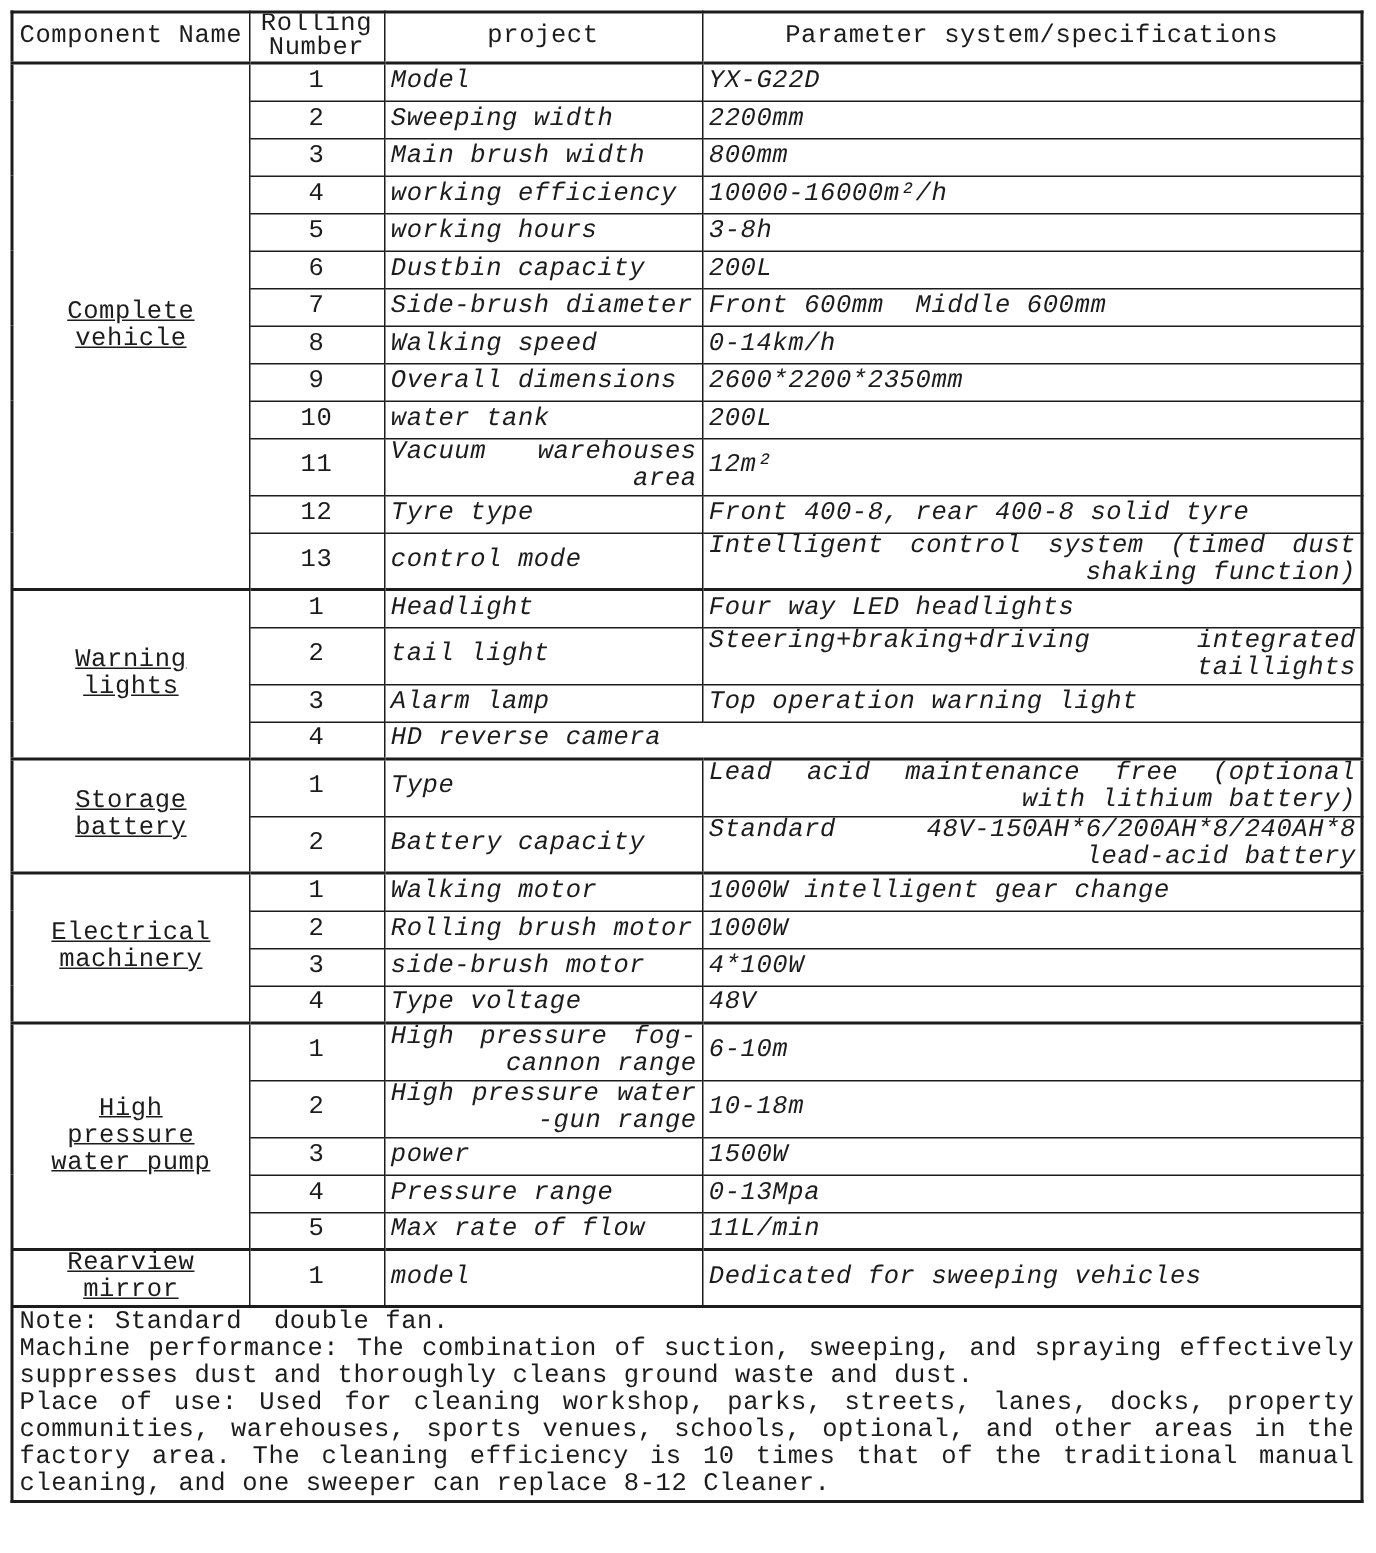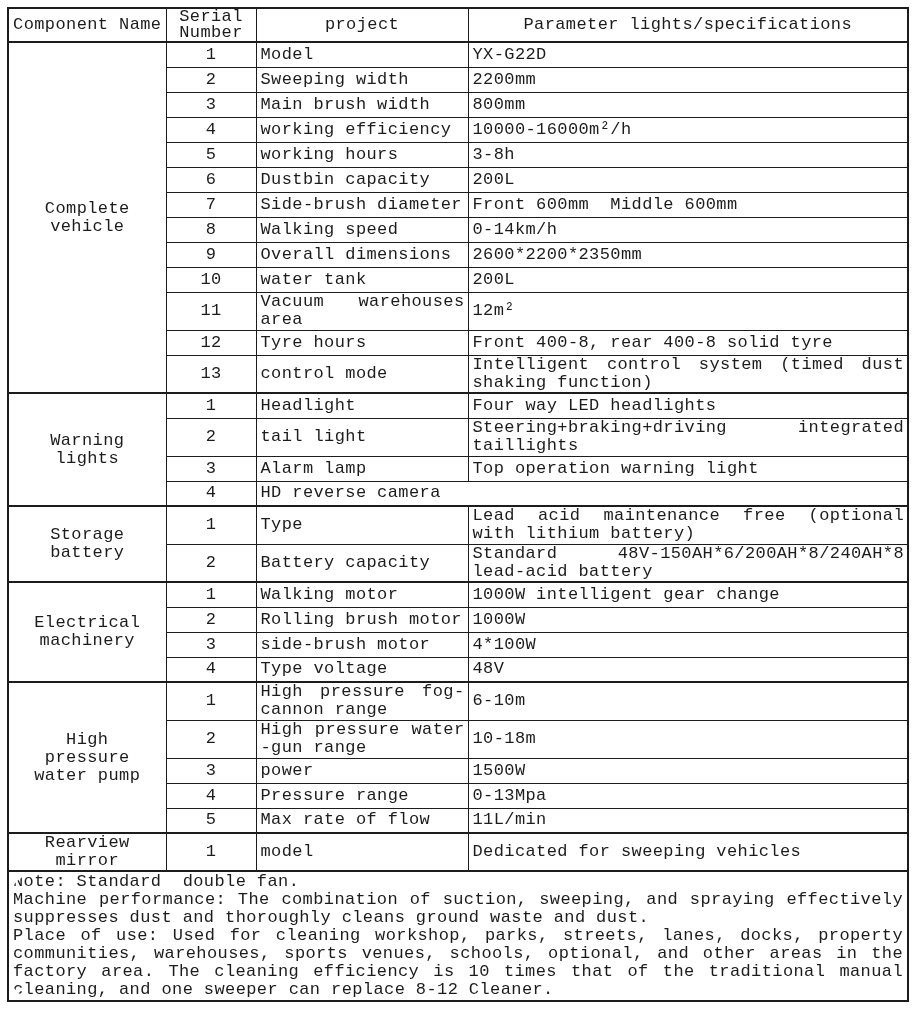--- a/index.html
+++ b/index.html
@@ -20,50 +20,50 @@
     vertical-align:middle;
     padding:1px 3px;
     overflow:hidden;
   }
   thead th{border-bottom:2px solid #1c1c1c;text-align:center;padding:0;}
   thead tr{height:32px;}
   thead .two-line div{line-height:16px;}
   tr.h1{height:25px;}
   tr.h2{height:38px;}
   tr.sec > td{border-top:2px solid #1c1c1c;}
-  td.comp{text-align:center;padding:0 15px;}
+  td.comp{text-align:center;padding:0 15px;text-decoration:underline;}
   td.comp div{line-height:18px;}
   td.num{text-align:center;padding:0;}
-  td.proj,td.val{text-align:left;padding:0 3px 0 4px;}
+  td.proj,td.val{text-align:left;padding:0 3px 0 4px;font-style:italic;}
   .jl{text-align:justify;text-align-last:justify;}
-  .l2{text-align:left;}
+  .l2{text-align:right;}
   .pre{white-space:pre;}
-  td.notes{padding:1px 4px;border-top:2px solid #1c1c1c;border-radius:29px;}
+  td.notes{padding:1px 4px;border-top:2px solid #1c1c1c;}
   td.notes .ln{line-height:18px;}
 </style>
 </head>
 <body>
 
 <div class="sheet">
 <table>
   <colgroup>
     <col style="width:158px">
         <col style="width:90px">
         <col style="width:212px">
         <col style="width:440px">
   </colgroup>
   <thead>
     <tr>
       <th>Component Name</th>
       <th class="two-line">
-        <div>Serial</div>
+        <div>Rolling</div>
         <div>Number</div>
       </th>
       <th>project</th>
-      <th>Parameter lights/specifications</th>
+      <th>Parameter system/specifications</th>
     </tr>
   </thead>
   <tbody>
 
     <tr class="h1 sec">
       <td class="comp" rowspan="13">
         <div>Complete</div>
         <div>vehicle</div>
       </td>
       <td class="num">1</td>
@@ -118,21 +118,21 @@
     <tr class="h2">
       <td class="num">11</td>
       <td class="proj">
         <div class="jl">Vacuum warehouses</div>
         <div class="l2">area</div>
       </td>
       <td class="val">12m²</td>
     </tr>
     <tr class="h1">
       <td class="num">12</td>
-      <td class="proj">Tyre hours</td>
+      <td class="proj">Tyre type</td>
       <td class="val">Front 400-8, rear 400-8 solid tyre</td>
     </tr>
     <tr class="h2">
       <td class="num">13</td>
       <td class="proj">control mode</td>
       <td class="val">
         <div class="jl">Intelligent control system (timed dust</div>
         <div class="l2">shaking function)</div>
       </td>
     </tr>

